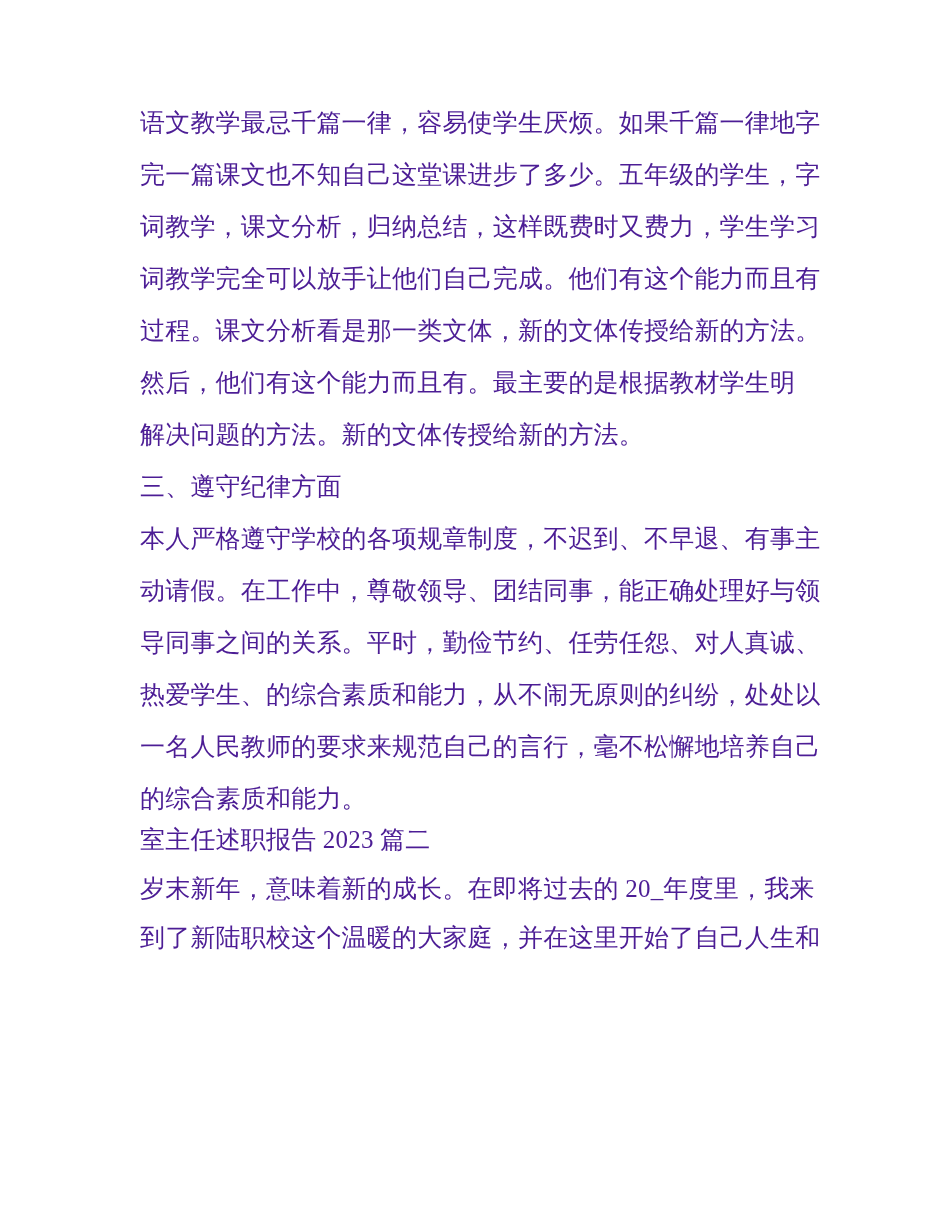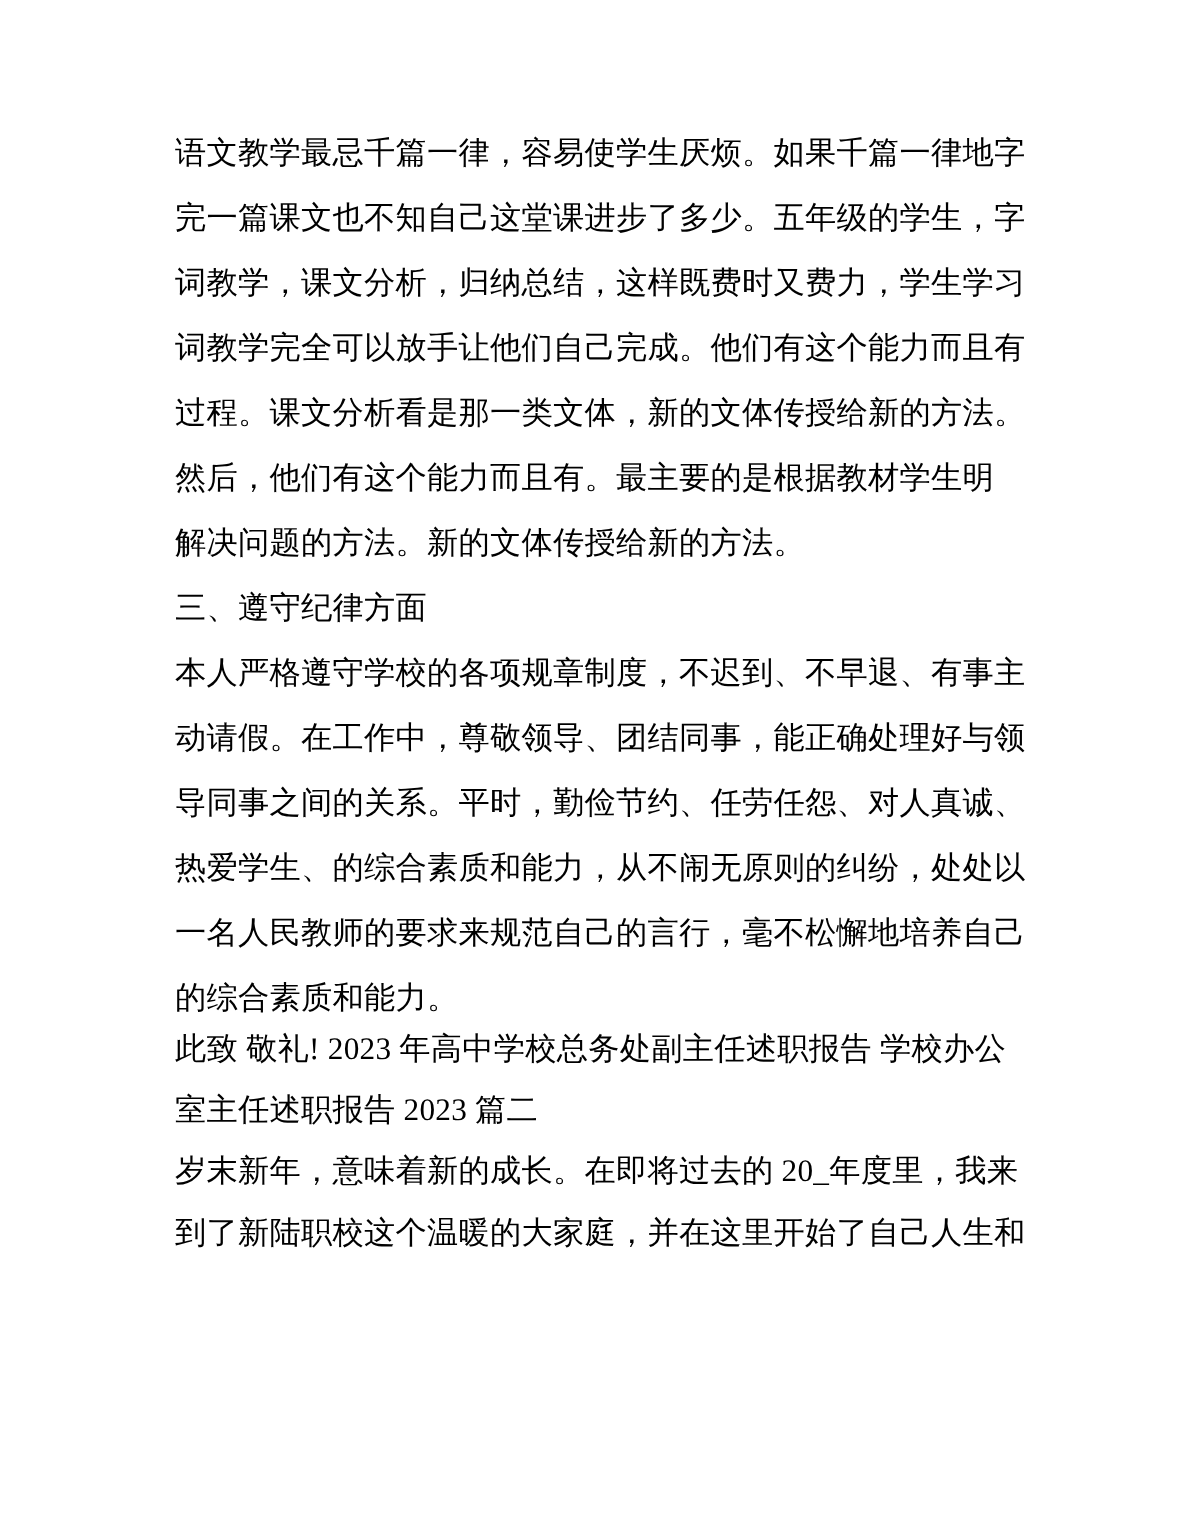--- a/index.html
+++ b/index.html
@@ -20,21 +20,21 @@
     top: 0;
     width: 950px;
     height: 1229px;
     background: #ffffff;
   }
   .text-block {
     position: absolute;
     left: 140px;
     top: 97px;
     width: 720px;
-    color: #000000;
+    color: #4c1d95;
   }
   .para {
     margin: 0;
     padding: 0;
   }
   .line {
     height: 52px;
     line-height: 52px;
     font-size: 25px;
     white-space: nowrap;
@@ -67,21 +67,20 @@
       </div>
       <div class="para para-2">
         <div class="line">本人严格遵守学校的各项规章制度，不迟到、不早退、有事主</div>
         <div class="line">动请假。在工作中，尊敬领导、团结同事，能正确处理好与领</div>
         <div class="line">导同事之间的关系。平时，勤俭节约、任劳任怨、对人真诚、</div>
         <div class="line">热爱学生、的综合素质和能力，从不闹无原则的纠纷，处处以</div>
         <div class="line">一名人民教师的要求来规范自己的言行，毫不松懈地培养自己</div>
         <div class="line">的综合素质和能力。</div>
       </div>
       <div class="para para-3">
-        <div class="line">此致 敬礼! 2023 年高中学校总务处副主任述职报告 学校办公</div>
         <div class="line">室主任述职报告 2023 篇二</div>
       </div>
       <div class="para para-4">
         <div class="line">岁末新年，意味着新的成长。在即将过去的 20_年度里，我来</div>
         <div class="line">到了新陆职校这个温暖的大家庭，并在这里开始了自己人生和</div>
       </div>
     </div>
 </div>
 
 </body></html>

